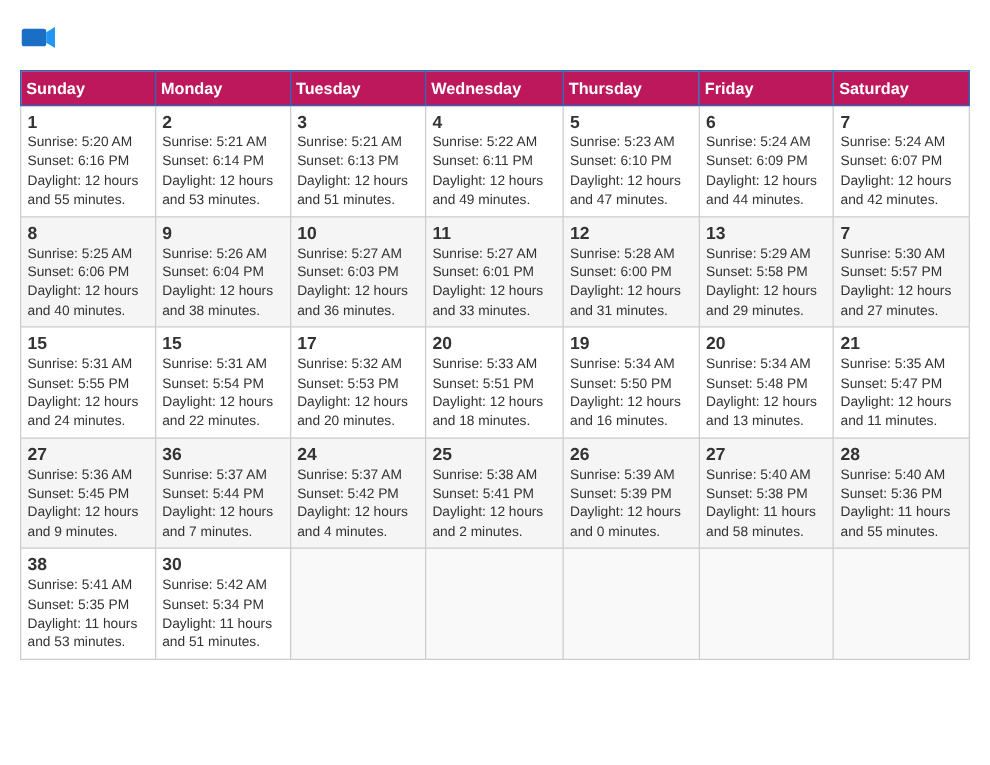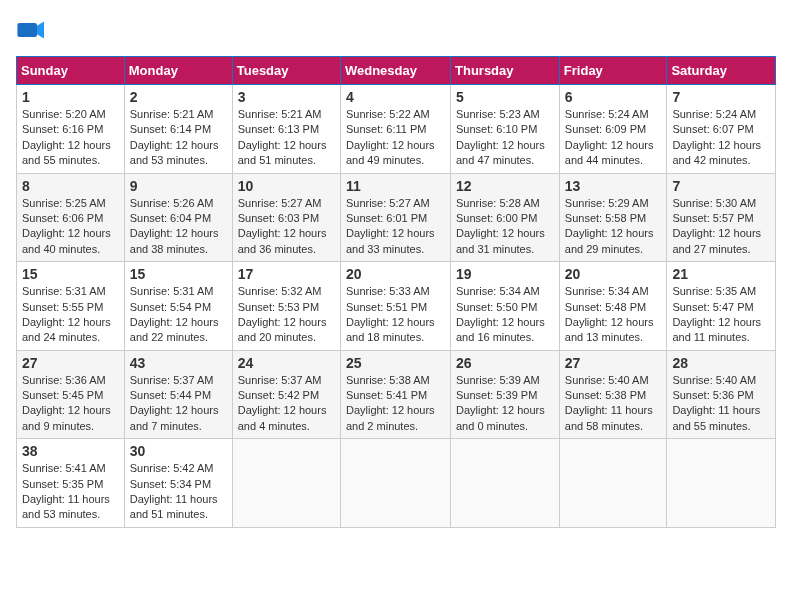--- a/index.html
+++ b/index.html
@@ -209,21 +209,21 @@
           <span class="day-number">21</span>
           <div class="day-info">Sunrise: 5:35 AM<br>Sunset: 5:47 PM<br>Daylight: 12 hours<br>and 11 minutes.</div>
         </td>
       </tr>
       <tr>
         <td>
           <span class="day-number">27</span>
           <div class="day-info">Sunrise: 5:36 AM<br>Sunset: 5:45 PM<br>Daylight: 12 hours<br>and 9 minutes.</div>
         </td>
         <td>
-          <span class="day-number">43</span>
+          <span class="day-number">36</span>
           <div class="day-info">Sunrise: 5:37 AM<br>Sunset: 5:44 PM<br>Daylight: 12 hours<br>and 7 minutes.</div>
         </td>
         <td>
           <span class="day-number">24</span>
           <div class="day-info">Sunrise: 5:37 AM<br>Sunset: 5:42 PM<br>Daylight: 12 hours<br>and 4 minutes.</div>
         </td>
         <td>
           <span class="day-number">25</span>
           <div class="day-info">Sunrise: 5:38 AM<br>Sunset: 5:41 PM<br>Daylight: 12 hours<br>and 2 minutes.</div>
         </td>

